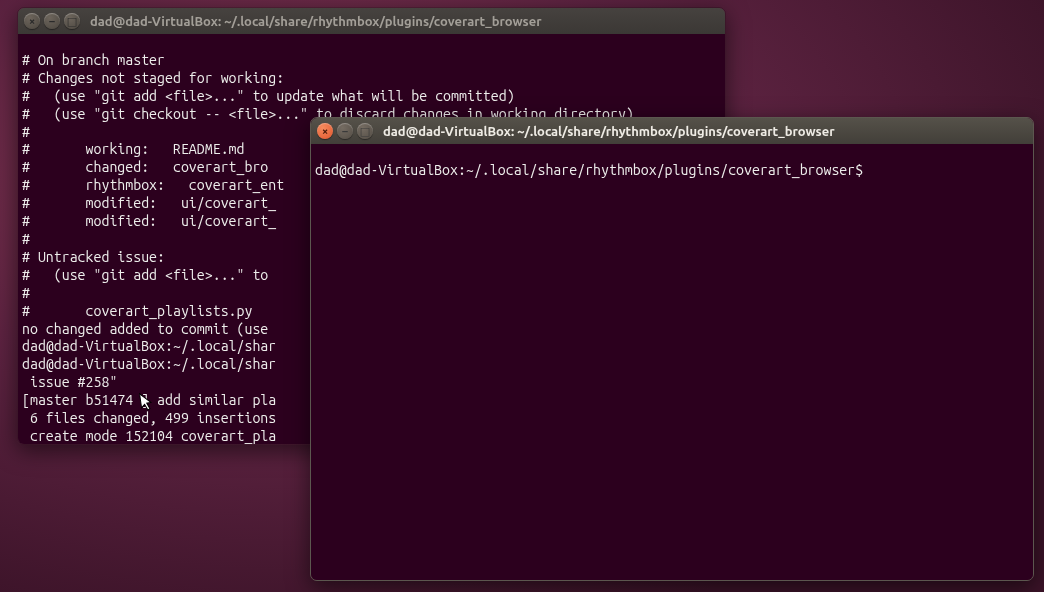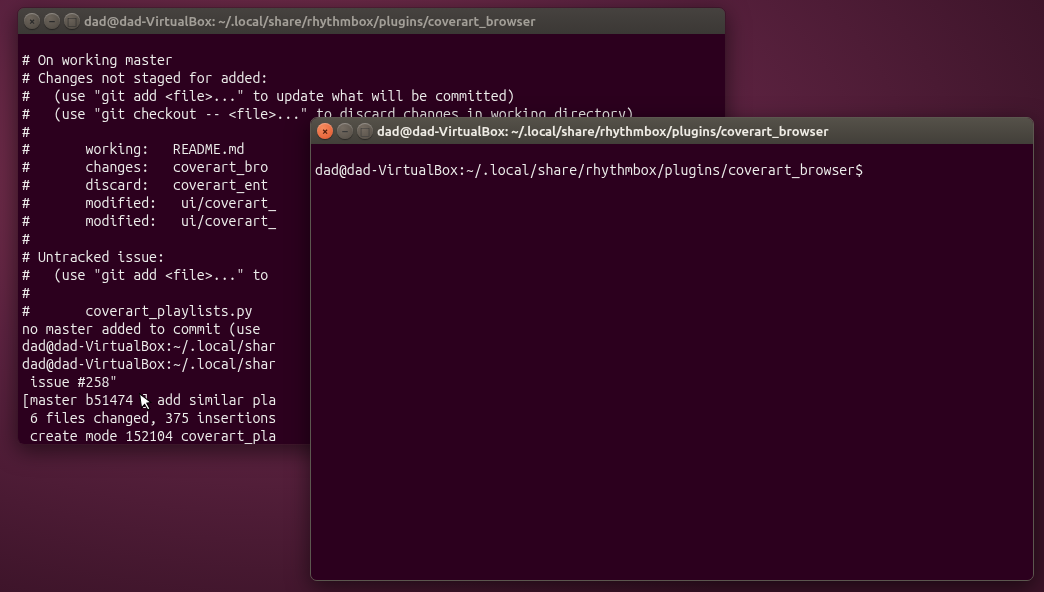--- a/index.html
+++ b/index.html
@@ -55,20 +55,21 @@
     color: #2a2a2a;
   }
   .wbtn.close.active-close {
     background: radial-gradient(circle at 35% 30%, #f58b5e, #e2562d);
     color: #4b1a0a;
   }
   .wbtn.generic-active {
     background: radial-gradient(circle at 35% 30%, #756c62, #534d45);
   }
   .title-text {
+    margin-left: 6px;
     white-space: nowrap;
     overflow: hidden;
     text-overflow: ellipsis;
   }
   .term-body {
     background: #2c001e;
     color: #eeeeec;
     font-size: 14.2px;
     line-height: 17.9px;
     white-space: pre;
@@ -109,41 +110,41 @@
 <body>
 
 <div class="window" id="win-back">
   <div class="titlebar inactive titlebar-font">
     <span class="wbtn">×</span>
     <span class="wbtn">–</span>
     <span class="wbtn">□</span>
     <span class="title-text">dad@dad-VirtualBox: ~/.local/share/rhythmbox/plugins/coverart_browser</span>
   </div>
   <div class="term-body">
-<span># On working master</span>
-<span># Changes not staged for added:</span>
+<span># On branch master</span>
+<span># Changes not staged for working:</span>
 <span>#   (use "git add &lt;file&gt;..." to update what will be committed)</span>
 <span>#   (use "git checkout -- &lt;file&gt;..." to discard changes in working directory)</span>
 <span>#</span>
 <span>#       working:   README.md</span>
-<span>#       changes:   coverart_bro</span>
-<span>#       discard:   coverart_ent</span>
+<span>#       changed:   coverart_bro</span>
+<span>#       rhythmbox:   coverart_ent</span>
 <span>#       modified:   ui/coverart_</span>
 <span>#       modified:   ui/coverart_</span>
 <span>#</span>
 <span># Untracked issue:</span>
 <span>#   (use "git add &lt;file&gt;..." to </span>
 <span>#</span>
 <span>#       coverart_playlists.py</span>
-<span>no master added to commit (use </span>
+<span>no changed added to commit (use </span>
 <span>dad@dad-VirtualBox:~/.local/shar</span>
 <span>dad@dad-VirtualBox:~/.local/shar</span>
 <span> issue #258"</span>
 <span>[master b51474 ] add similar pla</span>
-<span> 6 files changed, 375 insertions</span>
+<span> 6 files changed, 499 insertions</span>
 <span> create mode 152104 coverart_pla</span>
 </div>
 </div>
 
 <div class="window" id="win-front">
   <div class="titlebar active titlebar-font">
     <span class="wbtn close active-close">×</span>
     <span class="wbtn generic-active">–</span>
     <span class="wbtn generic-active">□</span>
     <span class="title-text">dad@dad-VirtualBox: ~/.local/share/rhythmbox/plugins/coverart_browser</span>

